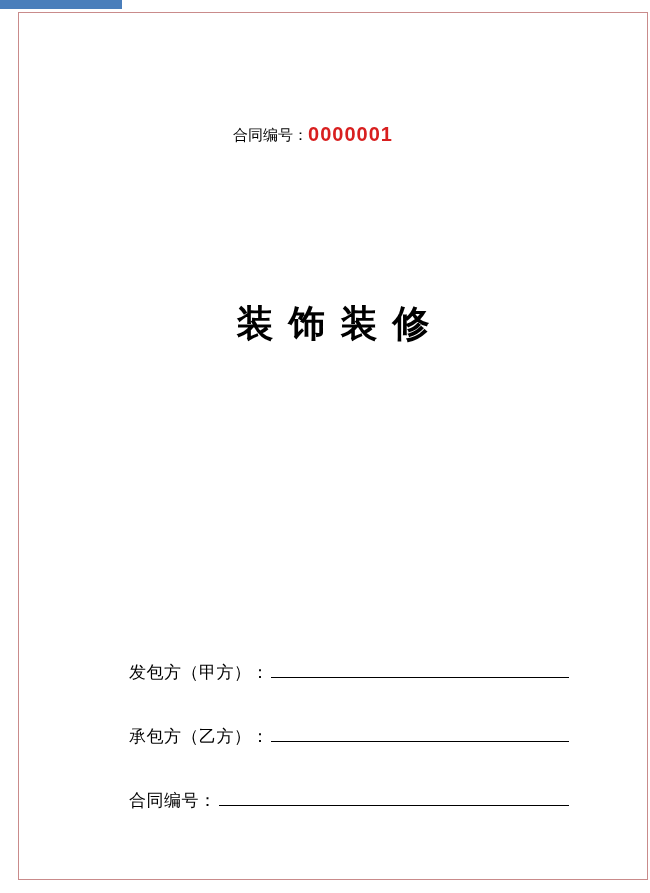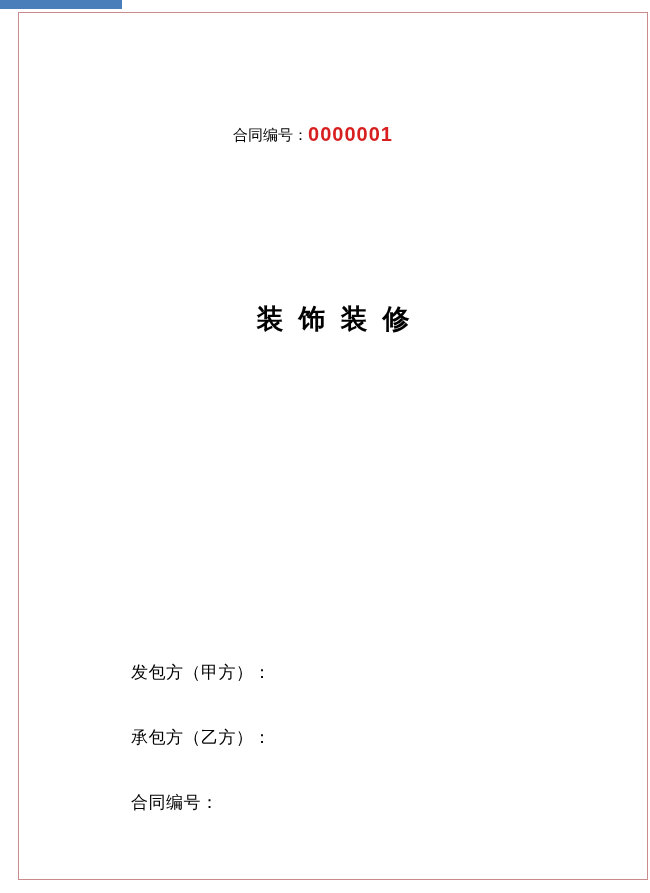--- a/index.html
+++ b/index.html
@@ -68,21 +68,21 @@
     top: 292px;
     text-align: center;
   }
   .title-line {
     font-family: "DejaVu Serif", "Liberation Serif", serif;
     font-weight: bold;
     color: #000000;
     line-height: 1.0;
   }
   .title-line-1 {
-    font-size: 27px;
+    font-size: 37px;
     letter-spacing: 15px;
     padding-left: 15px;
   }
   .title-line-2 {
     font-size: 41px;
     letter-spacing: 15px;
     padding-left: 15px;
     margin-top: 44px;
   }
 
@@ -90,21 +90,20 @@
     position: absolute;
     left: 110px;
     top: 648px;
     width: 440px;
   }
   .field-row {
     display: flex;
     align-items: baseline;
     margin-bottom: 41px;
     white-space: nowrap;
-    flex-direction: column;
   }
   .field-label {
     font-family: "Liberation Serif", "DejaVu Serif", serif;
     font-size: 17px;
     color: #000000;
     letter-spacing: 0.5px;
   }
   .field-line {
     flex: 1;
     border-bottom: 1.6px solid #000000;

